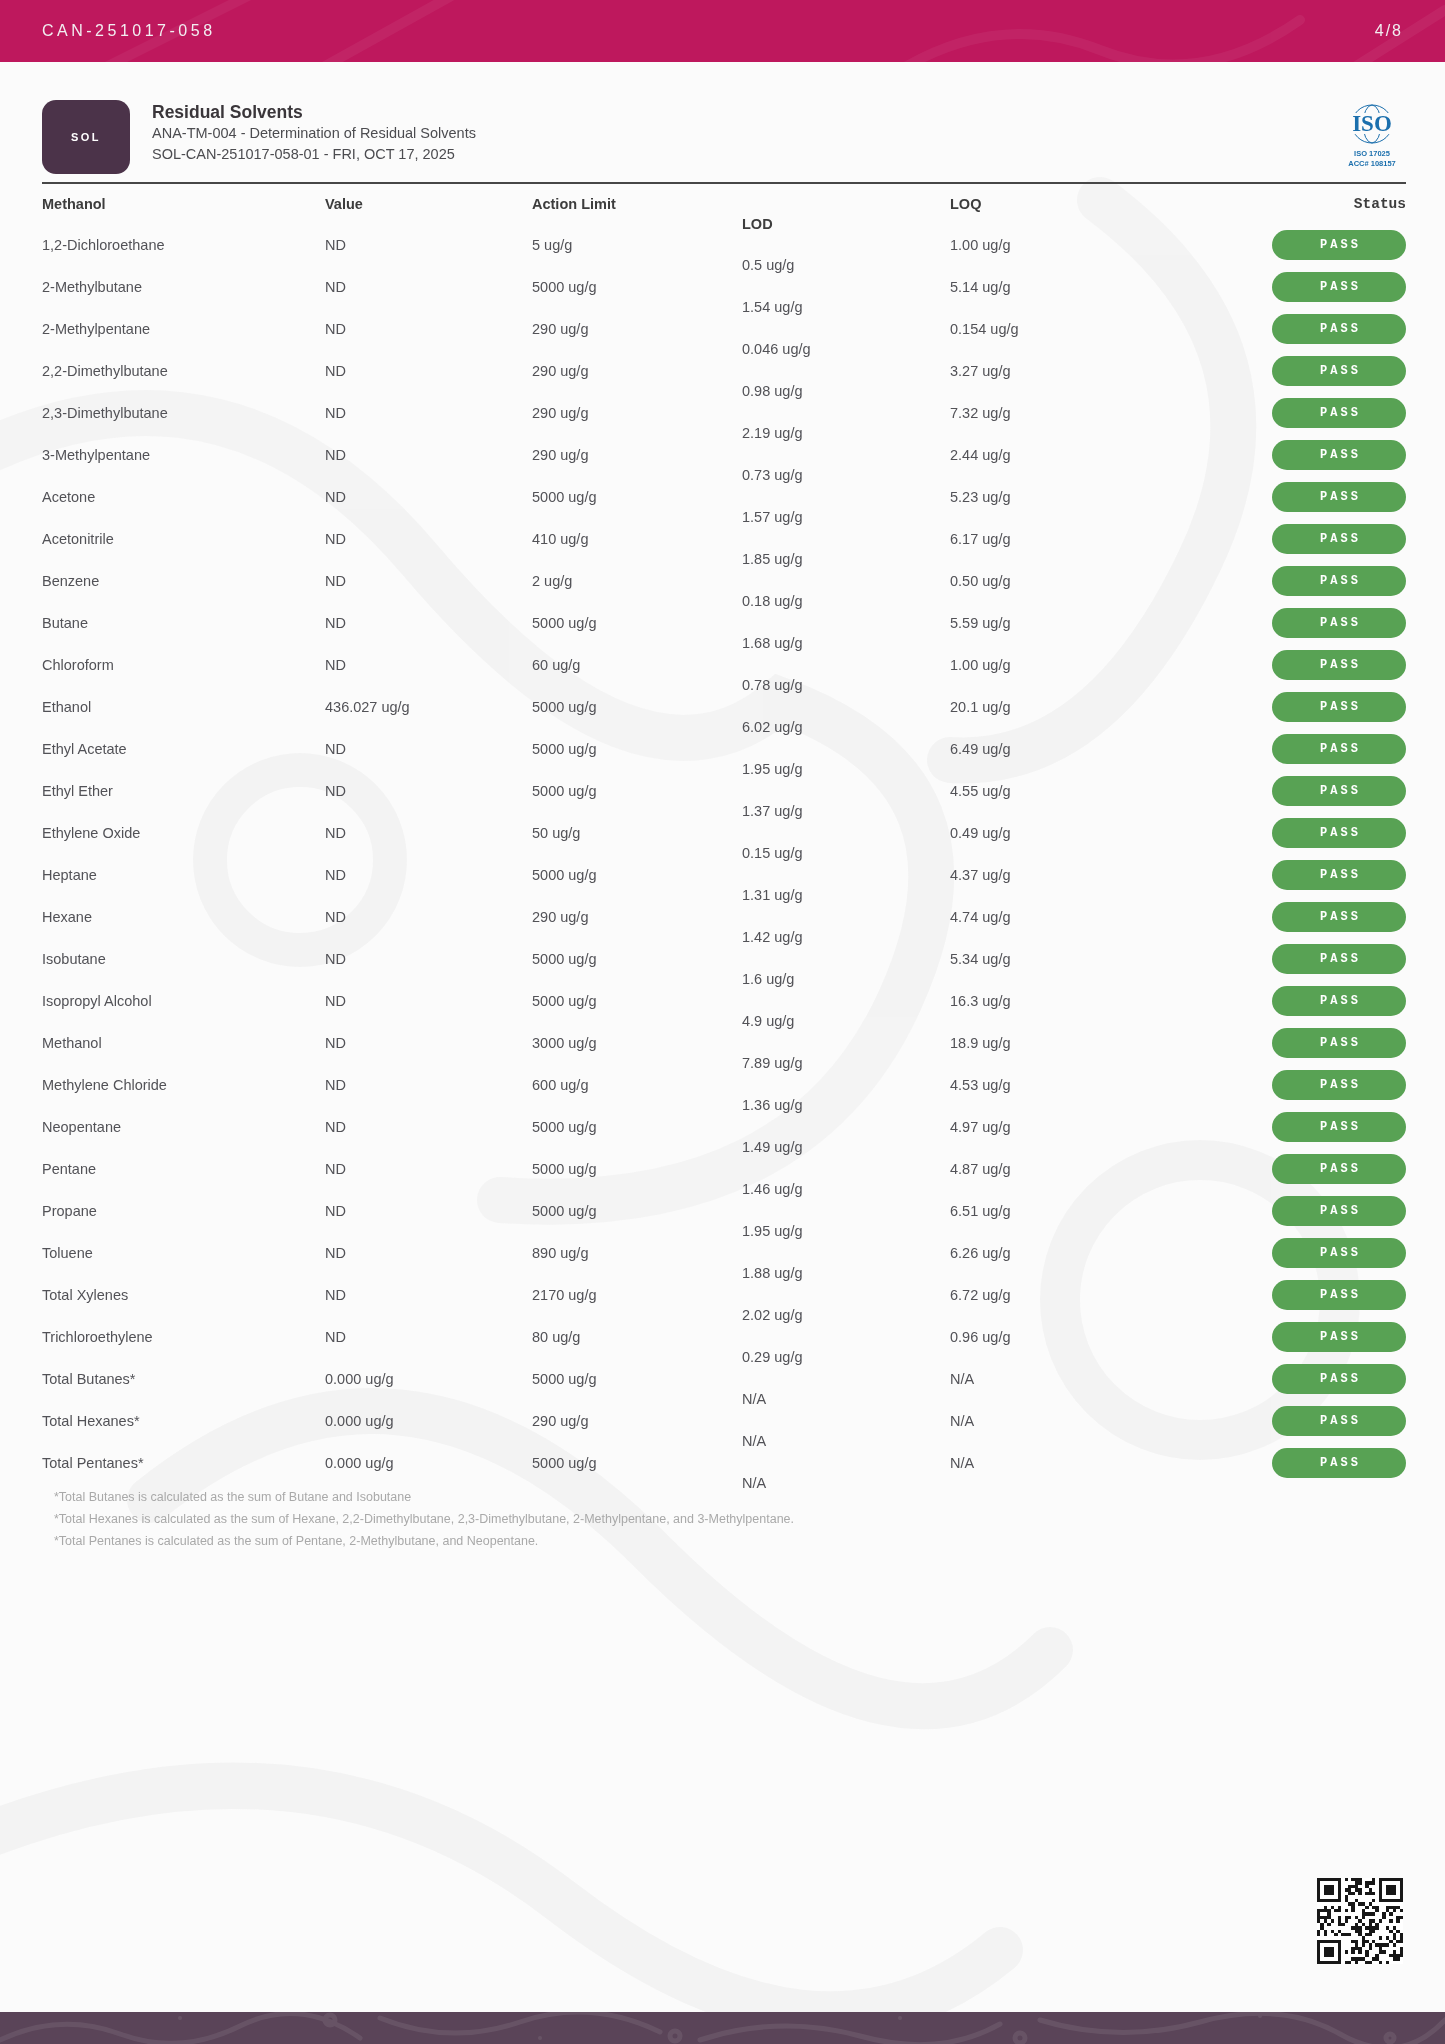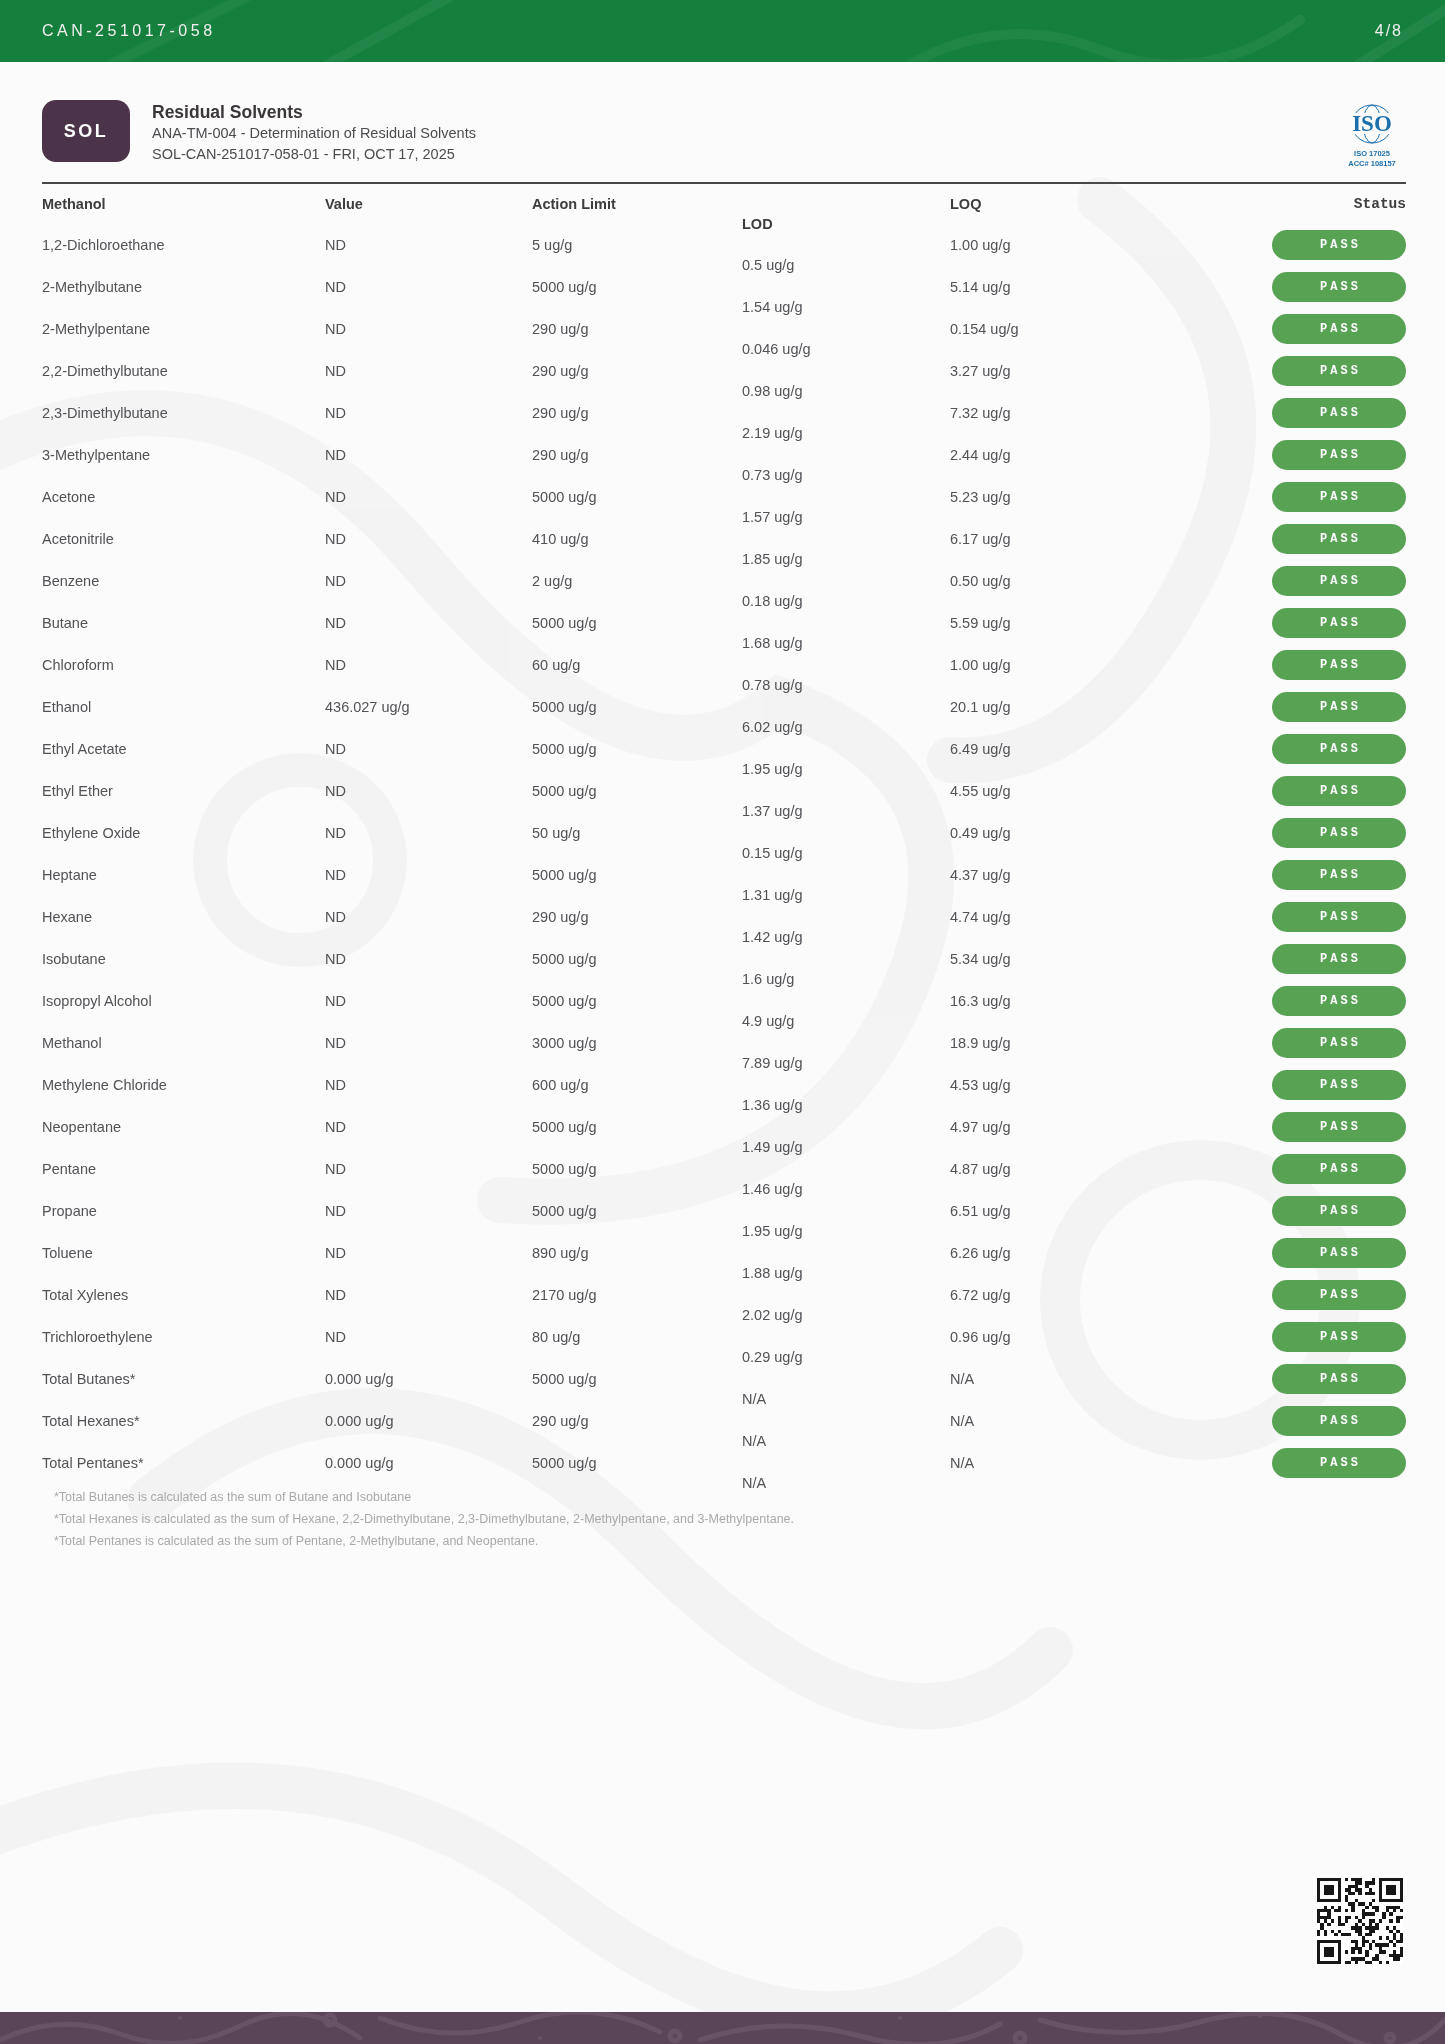--- a/index.html
+++ b/index.html
@@ -7,37 +7,37 @@
   body { font-family:"Liberation Sans", sans-serif; }
   .page {
     position:relative; width:1445px; height:2044px; margin:0 auto;
     background:#fbfbfb; overflow:hidden;
   }
   .watermark { position:absolute; inset:0; pointer-events:none; }
 
   
   .topbar {
     position:absolute; top:0; left:0; width:100%; height:62px;
-    background:#15803d; display:flex; align-items:center;
+    background:#be185d; display:flex; align-items:center;
     justify-content:space-between; padding:16px 42px; overflow:hidden;
   }
   .topbar .deco { position:absolute; inset:0; pointer-events:none; }
   .topbar-title {
     position:relative; color:#f2eef1; font-size:16px; letter-spacing:3.5px;
     font-weight:400;
   }
   .topbar-page {
     position:relative; color:#f2eef1; font-size:16px; letter-spacing:2px;
   }
 
   
   .section-head { position:absolute; top:100px; left:42px; display:flex; }
   .sol-badge {
-    width:88px; height:62px; background:#4b3349; border-radius:14px;
-    color:#fff; font-size:18px; font-weight:bold; letter-spacing:2.5px;
+    width:88px; height:74px; background:#4b3349; border-radius:14px;
+    color:#fff; font-size:11px; font-weight:bold; letter-spacing:2.5px;
     display:flex; align-items:center; justify-content:center; flex:0 0 auto;
   }
   .head-text { margin-left:22px; padding-top:1px; }
   .head-title { font-size:17.5px; font-weight:bold; color:#3a363a; line-height:22px; }
   .head-line { font-size:14.5px; color:#4c4c50; line-height:21px; }
 
   
   .iso { position:absolute; top:104px; left:1333px; width:78px; text-align:center; }
   .iso-lines { font-size:7.5px; font-weight:bold; color:#1b6fad; line-height:9px; margin-top:1px; }
 

